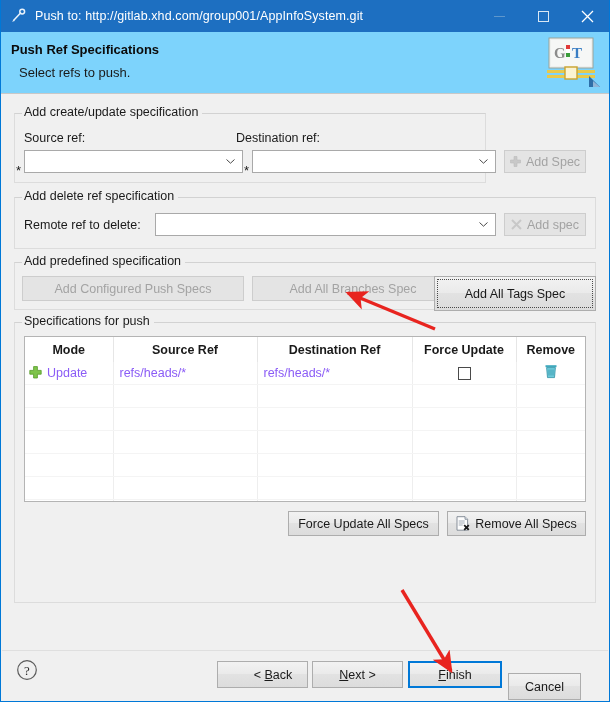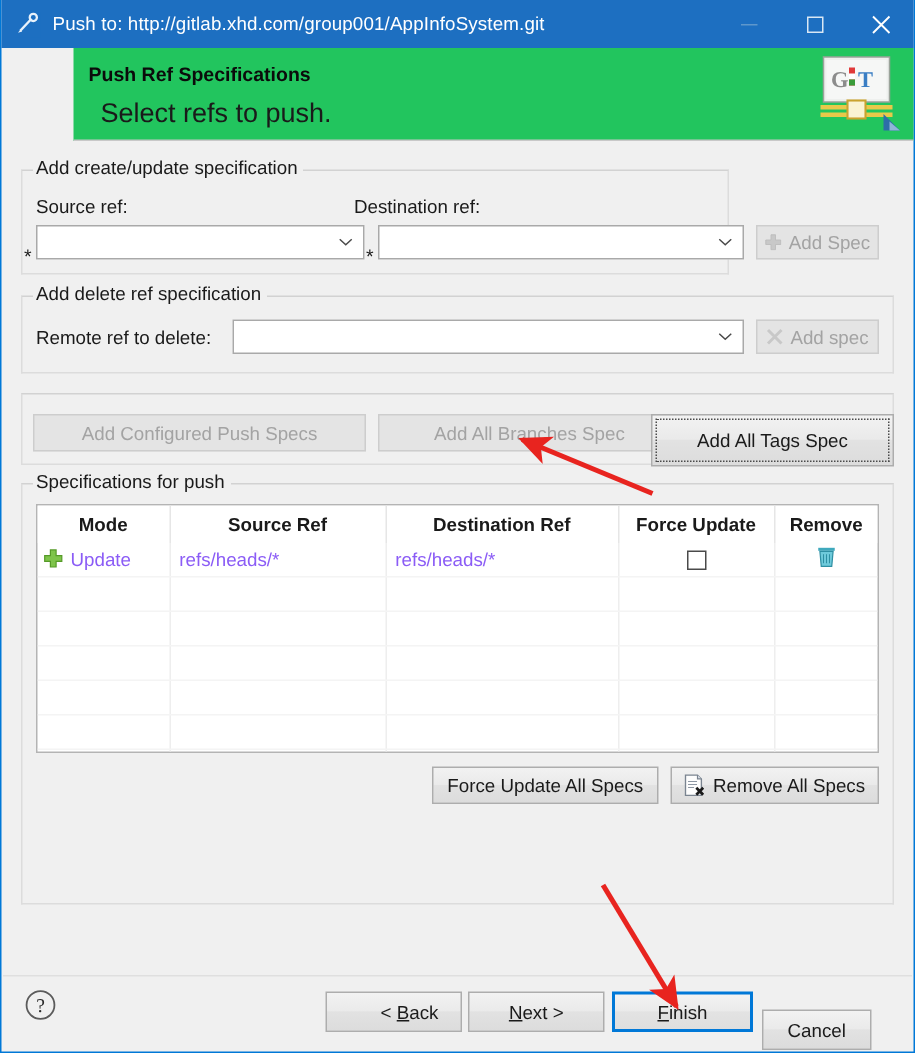--- a/index.html
+++ b/index.html
@@ -69,40 +69,39 @@
   }
   .max-glyph {
     width: 11px;
     height: 11px;
     border: 1px solid #d9e7f4;
     box-sizing: border-box;
   }
 
   
   #header {
-    background: #22c55e;
+    background: #7dd3fc;
     height: 62px;
     border-bottom: 1px solid #c8c8c8;
     position: relative;
     box-sizing: border-box;
-    margin-left: 48px;
   }
   #header-title {
     position: absolute;
     left: 10px;
     top: 10px;
     font-size: 13px;
     font-weight: bold;
     color: #0b0b0b;
   }
   #header-sub {
     position: absolute;
     left: 18px;
     top: 33px;
-    font-size: 18px;
+    font-size: 13px;
     color: #1a1a1a;
   }
   #git-logo {
     position: absolute;
     right: 8px;
     top: 4px;
     width: 58px;
     height: 52px;
   }
 
@@ -390,20 +389,21 @@
           <svg width="11" height="11" viewBox="0 0 11 11">
               <path d="M1 1 L10 10 M10 1 L1 10" stroke="#c8c8c8" stroke-width="2" fill="none"></path>
             </svg>
         </span>
         <span>Add spec</span>
       </div>
     </div>
 
     <div class="group" style="left:12px; top:159px; width:582px; height:56px;">
       <div class="group-frame"></div>
+      <div class="group-legend">Add predefined specification</div>
 
       <div class="btn disabled" style="left:8px; top:22px; width:222px; height:25px;">
         <span>Add Configured Push Specs</span>
       </div>
 
       <div class="btn disabled" style="left:238px; top:22px; width:202px; height:25px;align-items:center;">
         <span>Add All Branches Spec</span>
       </div>
 
       <div class="btn focus" style="left:420px; top:22px; width:162px; height:35px; left:undefined;" id="tags-btn">

